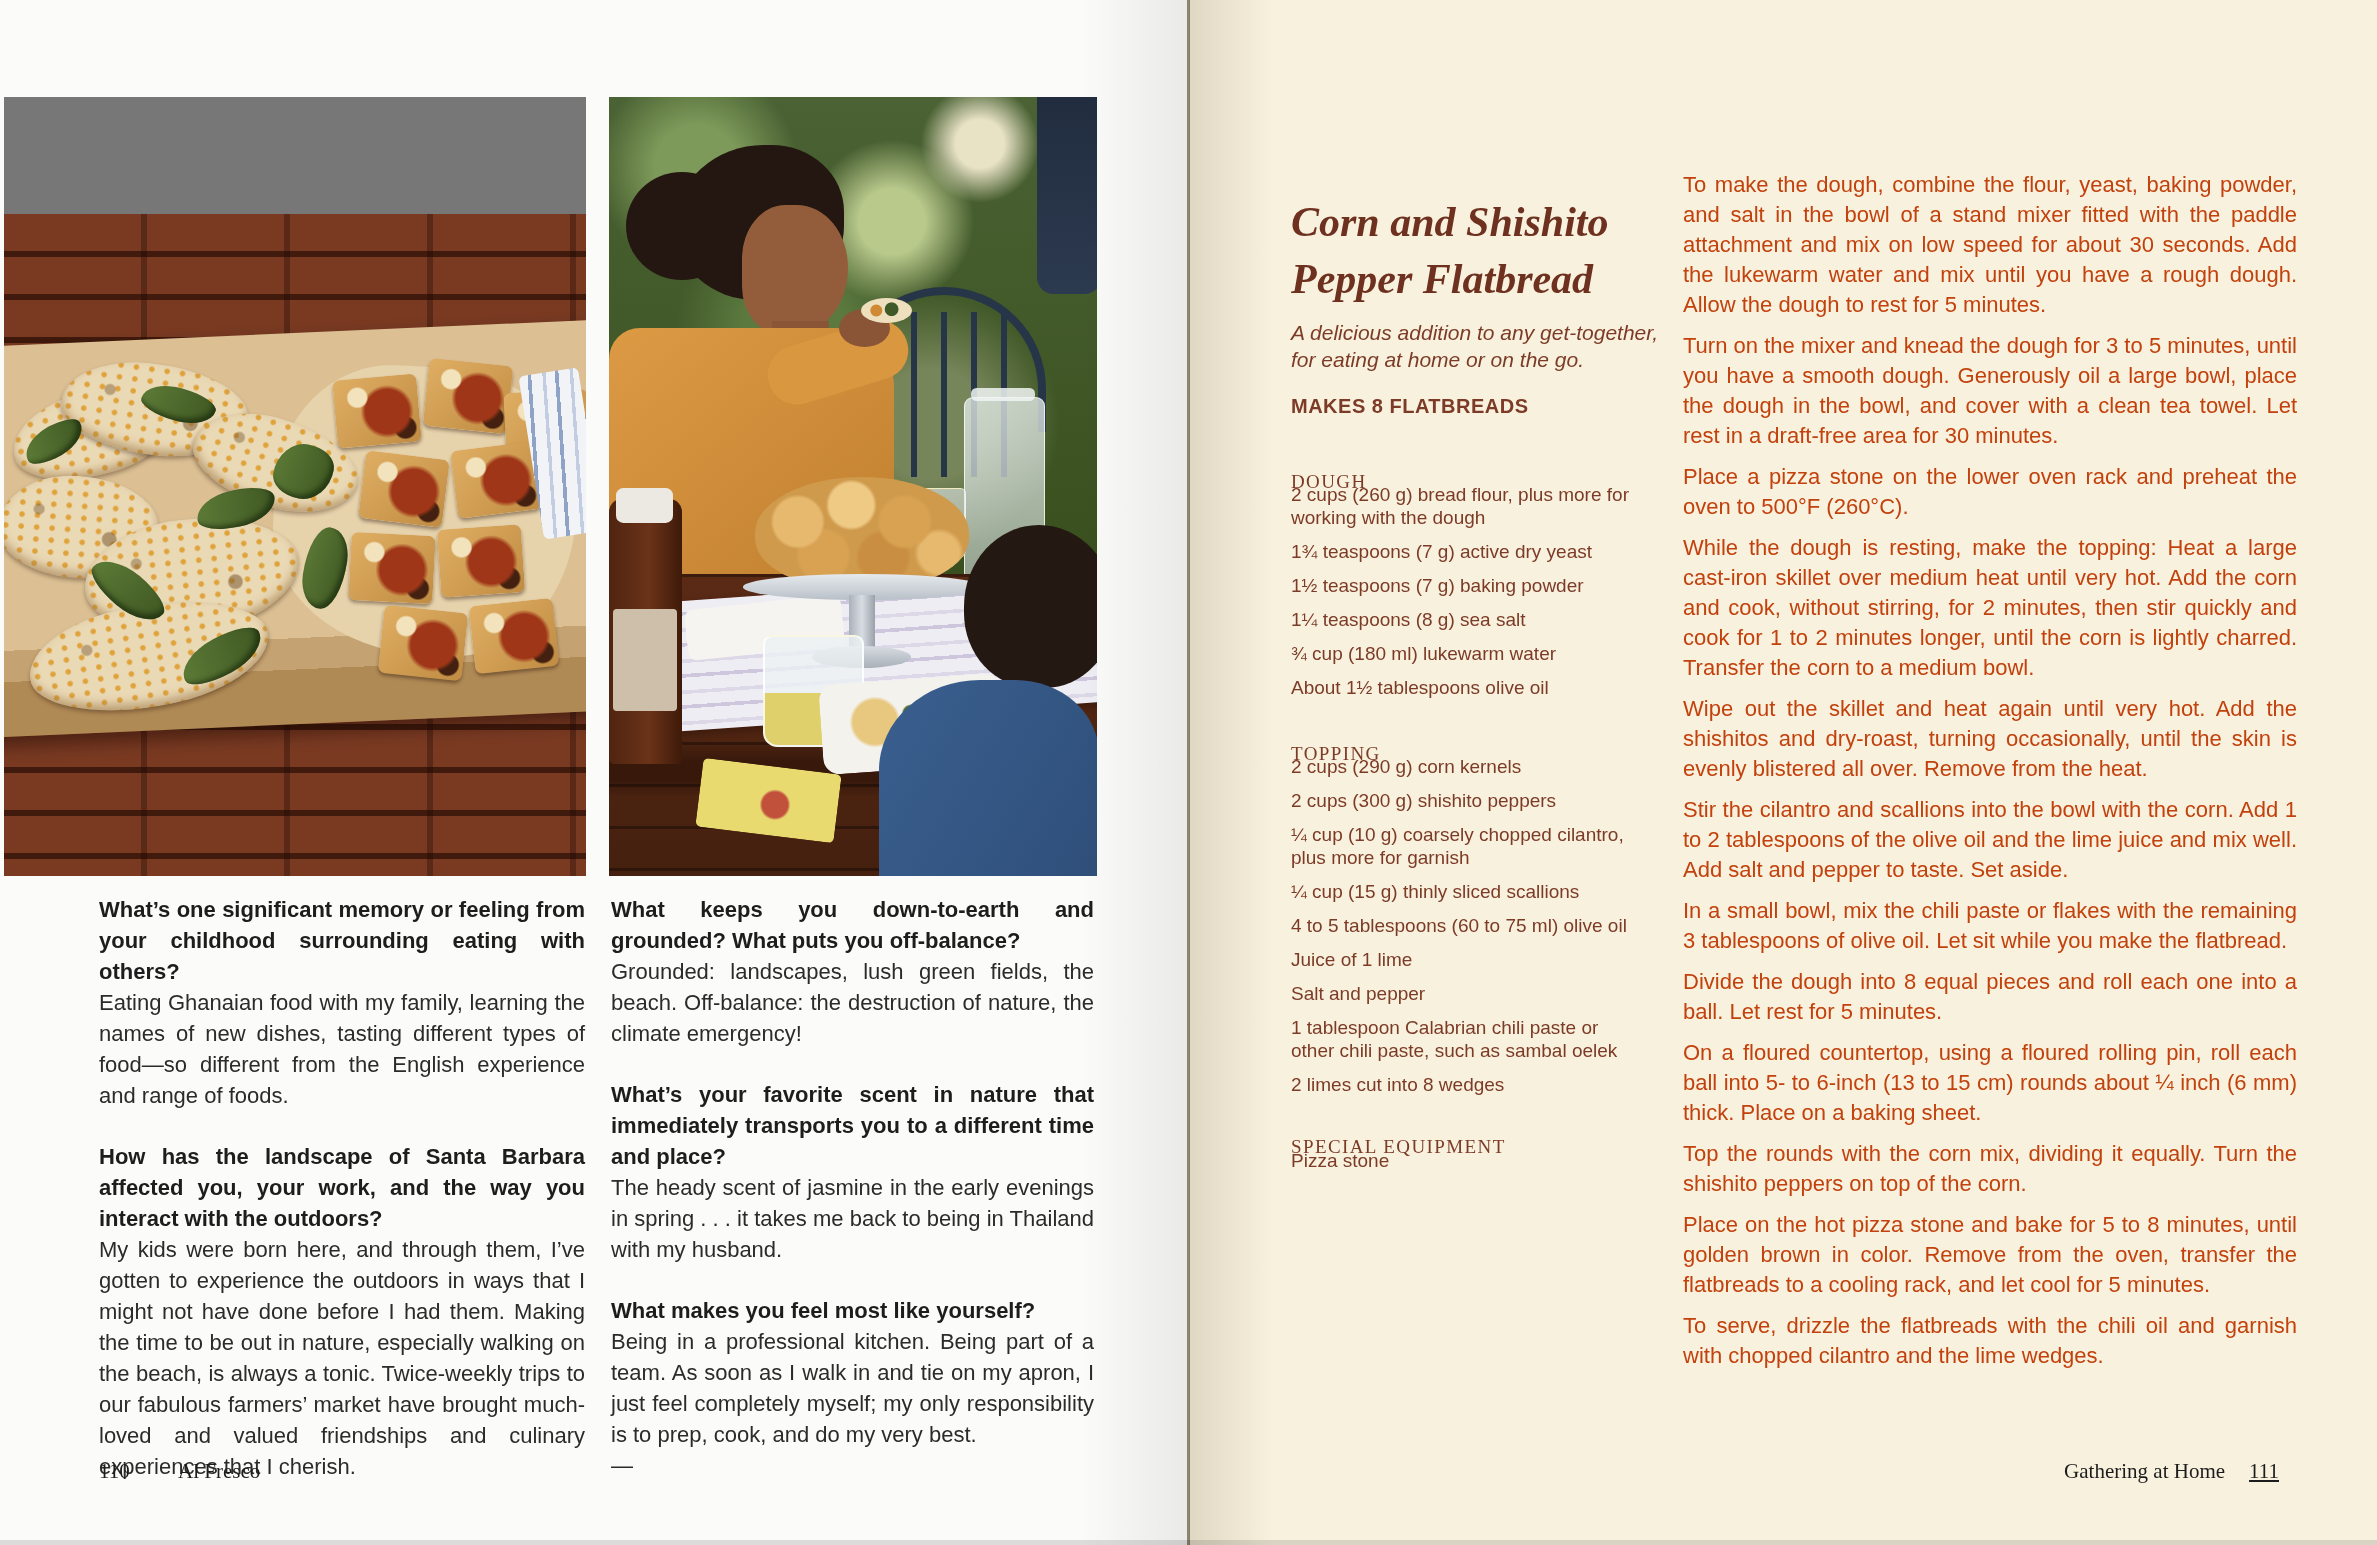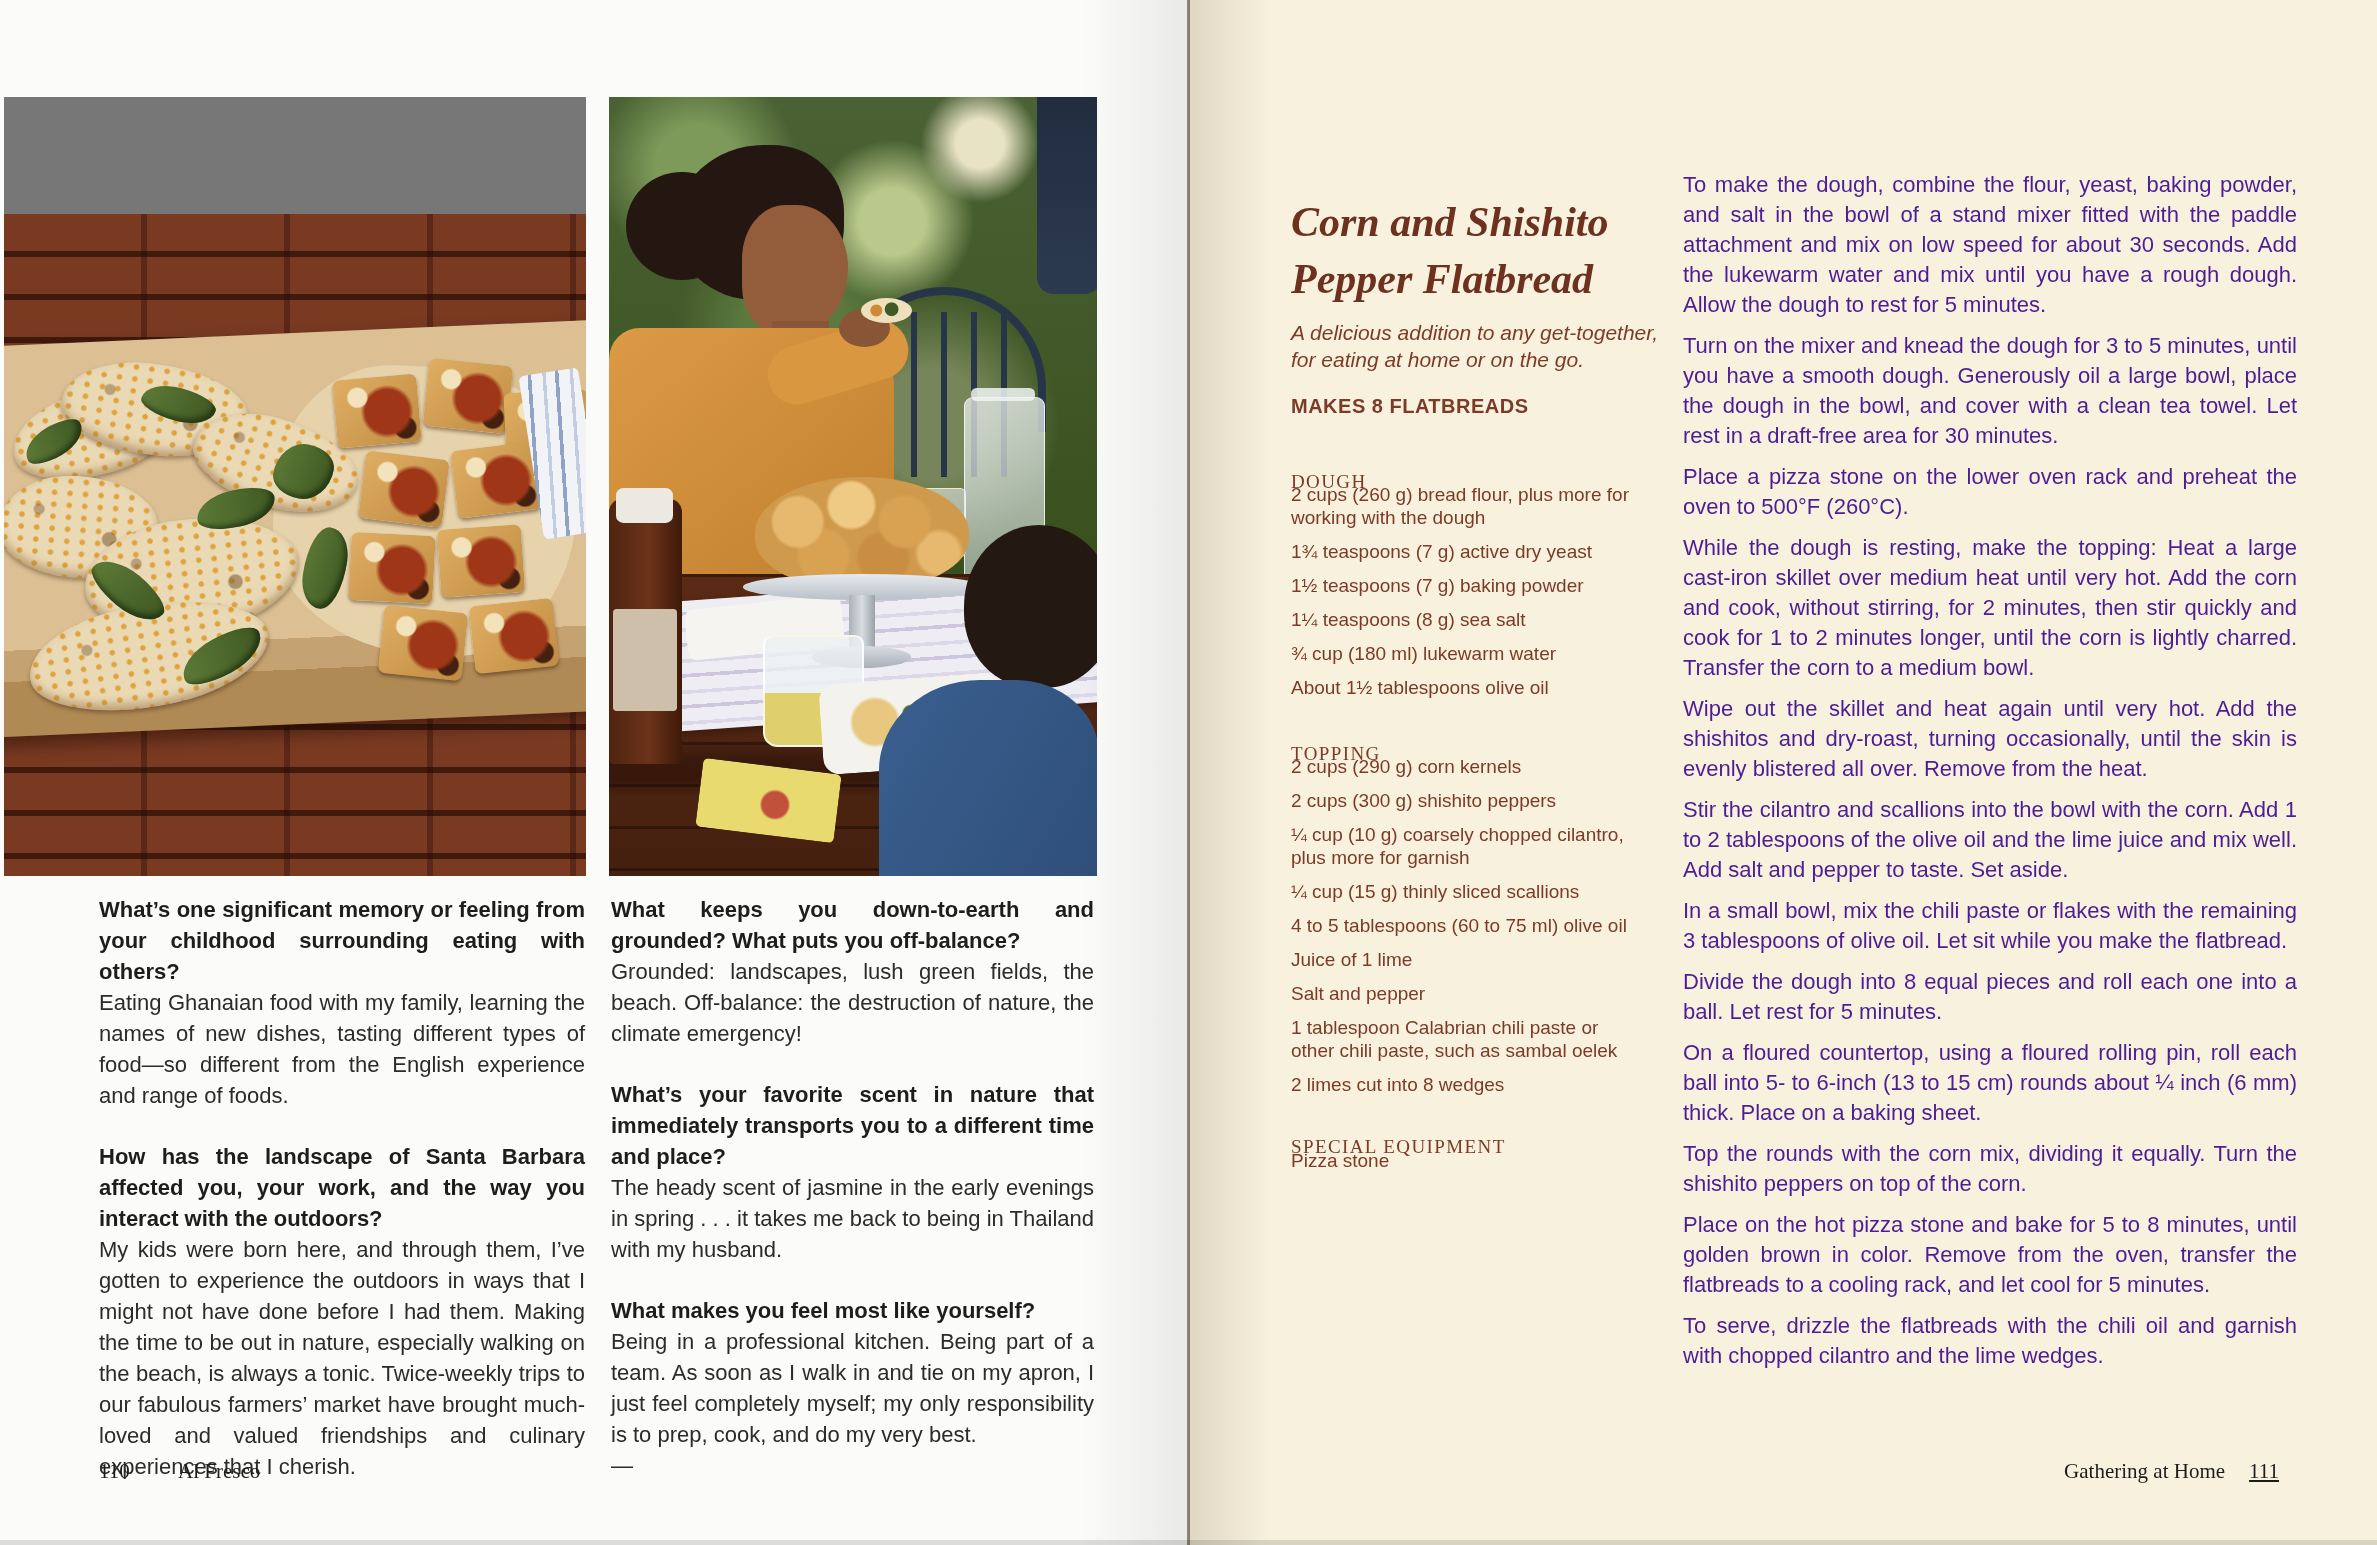--- a/index.html
+++ b/index.html
@@ -24,21 +24,21 @@
   .footer-r .num{margin-left:24px;text-decoration:underline;}
 
   
   .r-title{position:absolute;left:1291px;top:166px;width:430px;font-family:"Liberation Serif",serif;font-style:italic;font-weight:700;font-size:42px;line-height:57px;color:#6e3120;}
   .r-sub{position:absolute;left:1291px;top:298px;width:393px;font-style:italic;font-size:21px;line-height:27.4px;color:#7c3b27;}
   .r-yield{position:absolute;left:1291px;top:375px;font-size:20px;font-weight:700;letter-spacing:0.5px;color:#7c3b27;}
   .r-head{position:absolute;left:1291px;font-size:19px;letter-spacing:1.4px;color:#7c3b27;font-family:Liberation Serif, serif;}
   .r-list{position:absolute;left:1291px;width:349px;}
   .r-list p{margin:0 0 11px 0;font-size:19px;line-height:23px;font-weight:400;color:#7c3b27;}
   .r-method{position:absolute;left:1683px;top:170px;width:614px;}
-  .r-method p{margin:0 0 11px 0;font-size:22px;line-height:30px;text-align:justify;color:#4c1d95;}
+  .r-method p{margin:0 0 11px 0;font-size:22px;line-height:30px;text-align:justify;color:#c2410c;}
 
   
   .photo{position:absolute;overflow:hidden;background:#777;}
   .abs{position:absolute;}
 
   
   .p1-grass{left:0;top:0;width:100%;height:137px;
     background:
 ADDR radial-gradient(circle at 15% 40%, #b9c18d 0 27.4px, rgba(0,0,0,0) 82px),
     radial-gradient(circle at 60% 20%, #cdd3a5 0 22px, rgba(0,0,0,0) 64px),

